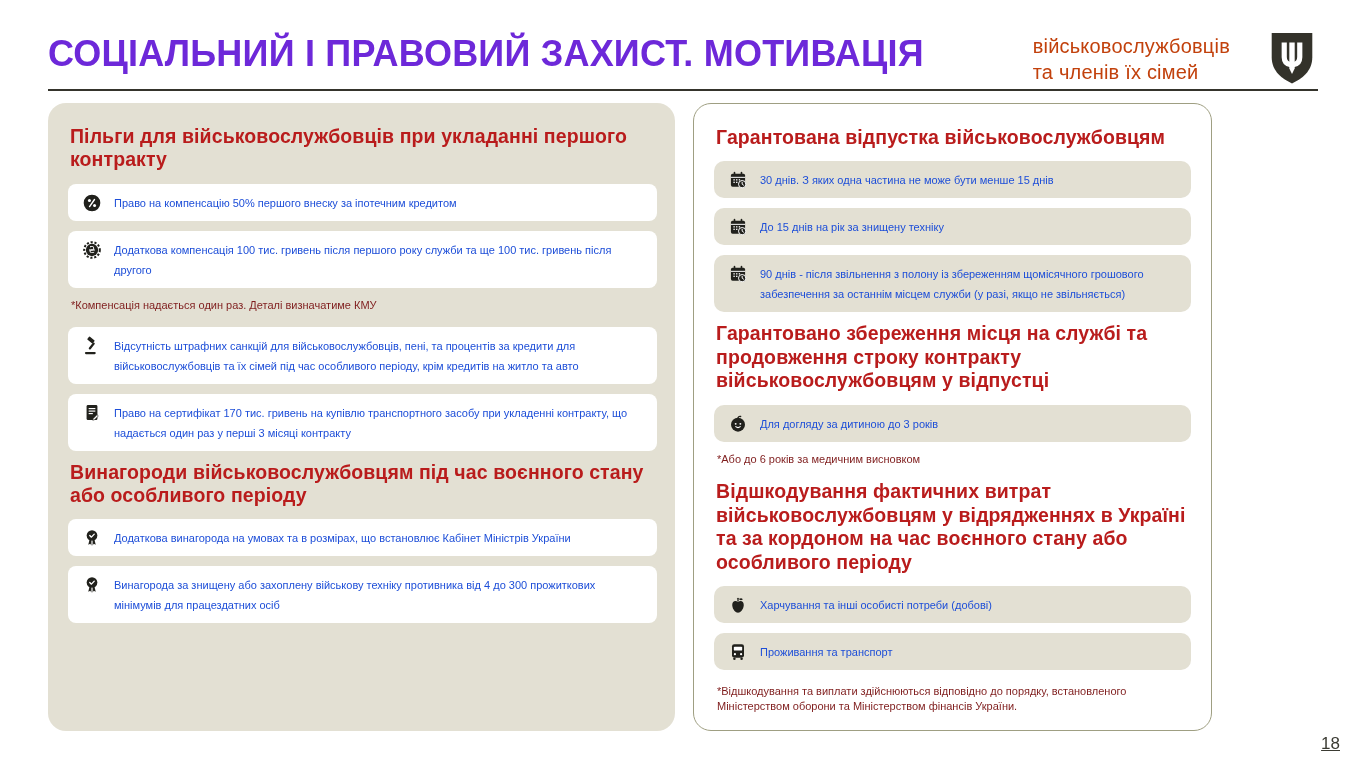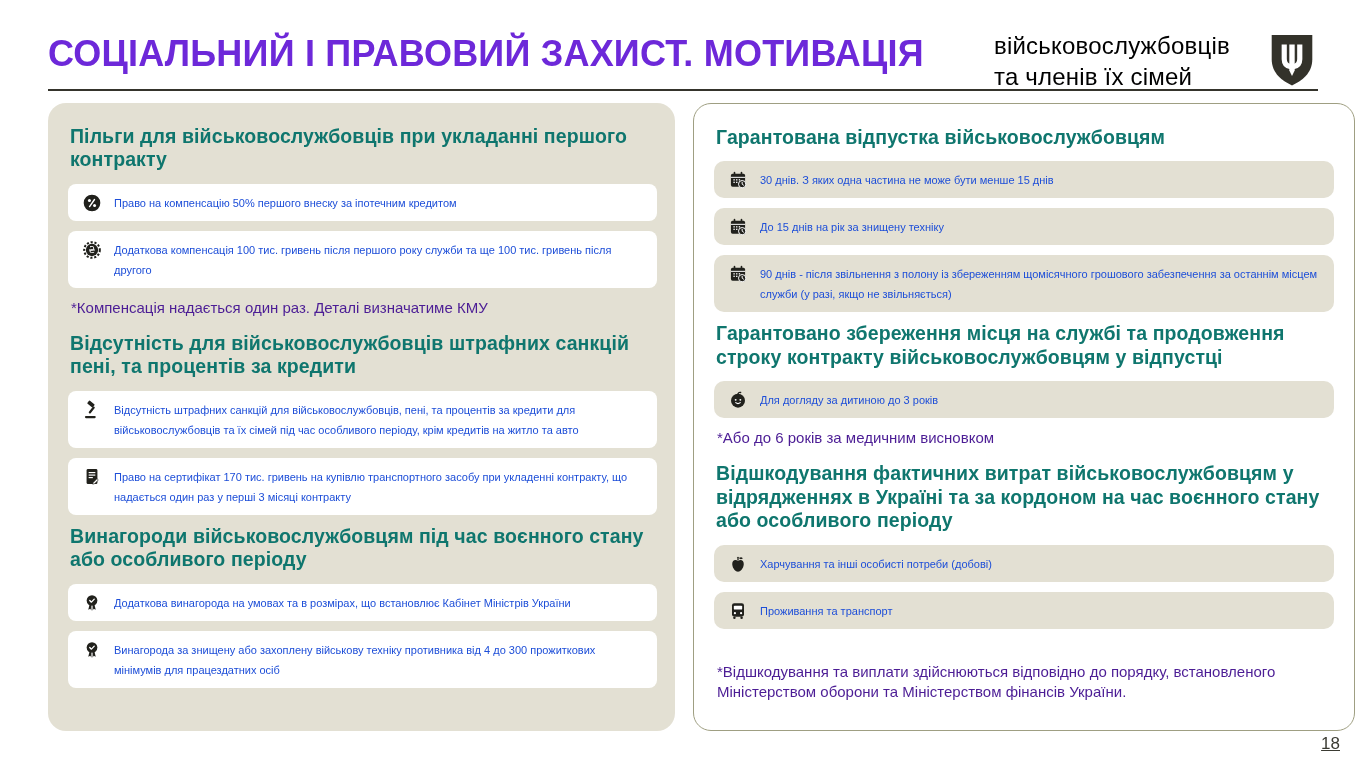--- a/index.html
+++ b/index.html
@@ -3,42 +3,42 @@
 <meta charset="utf-8">
 <style>
   * { margin:0; padding:0; box-sizing:border-box; }
   html,body { width:1366px; height:768px; background:#ffffff; font-family:"Liberation Sans", sans-serif; }
   .slide { position:relative; width:1366px; height:768px; overflow:hidden; background:#ffffff; }
 
   
   .header { position:absolute; left:48px; right:48px; top:26px; display:flex; align-items:flex-start; }
   .title { font-size:36px; font-weight:700; color:#6d28d9; letter-spacing:.2px; line-height:1.1; padding-top:8px; }
   .header-right { margin-left:auto; display:flex; align-items:center; gap:36px; padding-top:4px; }
-  .subtitle { font-size:24px; color:#000000; line-height:1.3; letter-spacing:.2px; }
+  .subtitle { font-size:20px; color:#c2410c; line-height:1.3; letter-spacing:.2px; }
   .logo { width:52px; height:58px; flex:0 0 auto; }
   .divider { position:absolute; left:48px; right:48px; top:89px; border-top:2px solid #35342c; }
 
   
   .panels { position:absolute; left:48px; top:103px; display:flex; gap:18px; }
   .panel { width:627px; height:628px; border-radius:18px; padding:22px 18px 18px 20px; overflow:hidden; }
   .panel-left  { background:#e3e0d3; }
-  .panel-right { width:662px; background:#ffffff; border:1.5px solid #9f9f82; padding:22px 20px 18px 20px; }
-
-  .section-heading { font-size:19.5px; font-weight:700; color:#0f766e; line-height:1.2; margin:0 0 12px 2px; letter-spacing:.1px; }
+  .panel-right { width:519px; background:#ffffff; border:1.5px solid #9f9f82; padding:22px 20px 18px 20px; }
+
+  .section-heading { font-size:19.5px; font-weight:700; color:#b91c1c; line-height:1.2; margin:0 0 12px 2px; letter-spacing:.1px; }
   .panel-left .section-heading { max-width:580px; }
   .mt-sect { }
 
   .card { display:flex; align-items:flex-start; gap:12px; border-radius:10px; padding:8px 14px; margin-bottom:10px; }
   .card-white { background:#ffffff;border-radius:8px; }
   .card-beige { background:#e3e0d3; }
   .card .txt { font-size:11px; color:#1d4ed8; line-height:20px; padding-top:1px; }
   .icon { width:20px; height:20px; flex:0 0 auto; color:#21211c; margin-top:1px; }
 
-  .footnote { font-size:15px; color:#4c1d95; line-height:1.35; margin:2px 0 14px 3px; }
-  .footnote-bottom { margin-top:33px; max-width:560px; }
+  .footnote { font-size:11px; color:#7f1d1d; line-height:1.35; margin:2px 0 14px 3px; }
+  .footnote-bottom { margin-top:14px; max-width:560px; }
 
   .page-number { position:absolute; right:26px; bottom:14px; font-size:17px; color:#3b3b33;text-decoration:underline; }
 </style>
 </head>
 <body>
 
 <div class="slide">
 
   <div class="header">
     <div class="title">СОЦІАЛЬНИЙ І ПРАВОВИЙ ЗАХИСТ. МОТИВАЦІЯ</div>
@@ -77,21 +77,20 @@
         <svg class="icon" viewBox="0 0 24 24">
           <circle cx="12" cy="12" r="9.4" fill="none" stroke="currentColor" stroke-width="2.4" stroke-dasharray="2.6 2.1"></circle>
           <circle cx="12" cy="12" r="7.4" fill="currentColor"></circle>
           <text x="12" y="15.8" text-anchor="middle" font-size="10.5" font-family="'DejaVu Sans', sans-serif" fill="#fff">₴</text>
         </svg>
         <div class="txt">Додаткова компенсація 100 тис. гривень після першого року служби та ще 100 тис. гривень після другого</div>
       </div>
 
       <div class="footnote">*Компенсація надається один раз. Деталі визначатиме КМУ</div>
 
-      <div class="section-heading">Відсутність для військовослужбовців штрафних санкцій пені, та процентів за кредити</div>
 
       <div class="card card-white">
         <svg class="icon" viewBox="0 0 24 24">
           <g fill="currentColor">
             <rect x="6.5" y="2.5" width="8.5" height="4.6" rx="1" transform="rotate(38 10.7 4.8)"></rect>
             <rect x="10.4" y="7" width="2.6" height="10" rx="1.2" transform="rotate(38 11.7 12)"></rect>
             <rect x="3.5" y="19.2" width="13" height="2.6" rx="1.3"></rect>
           </g>
         </svg>
         <div class="txt">Відсутність штрафних санкцій для військовослужбовців, пені, та процентів за кредити для військовослужбовців та їх сімей під час особливого періоду, крім кредитів на житло та авто</div>

